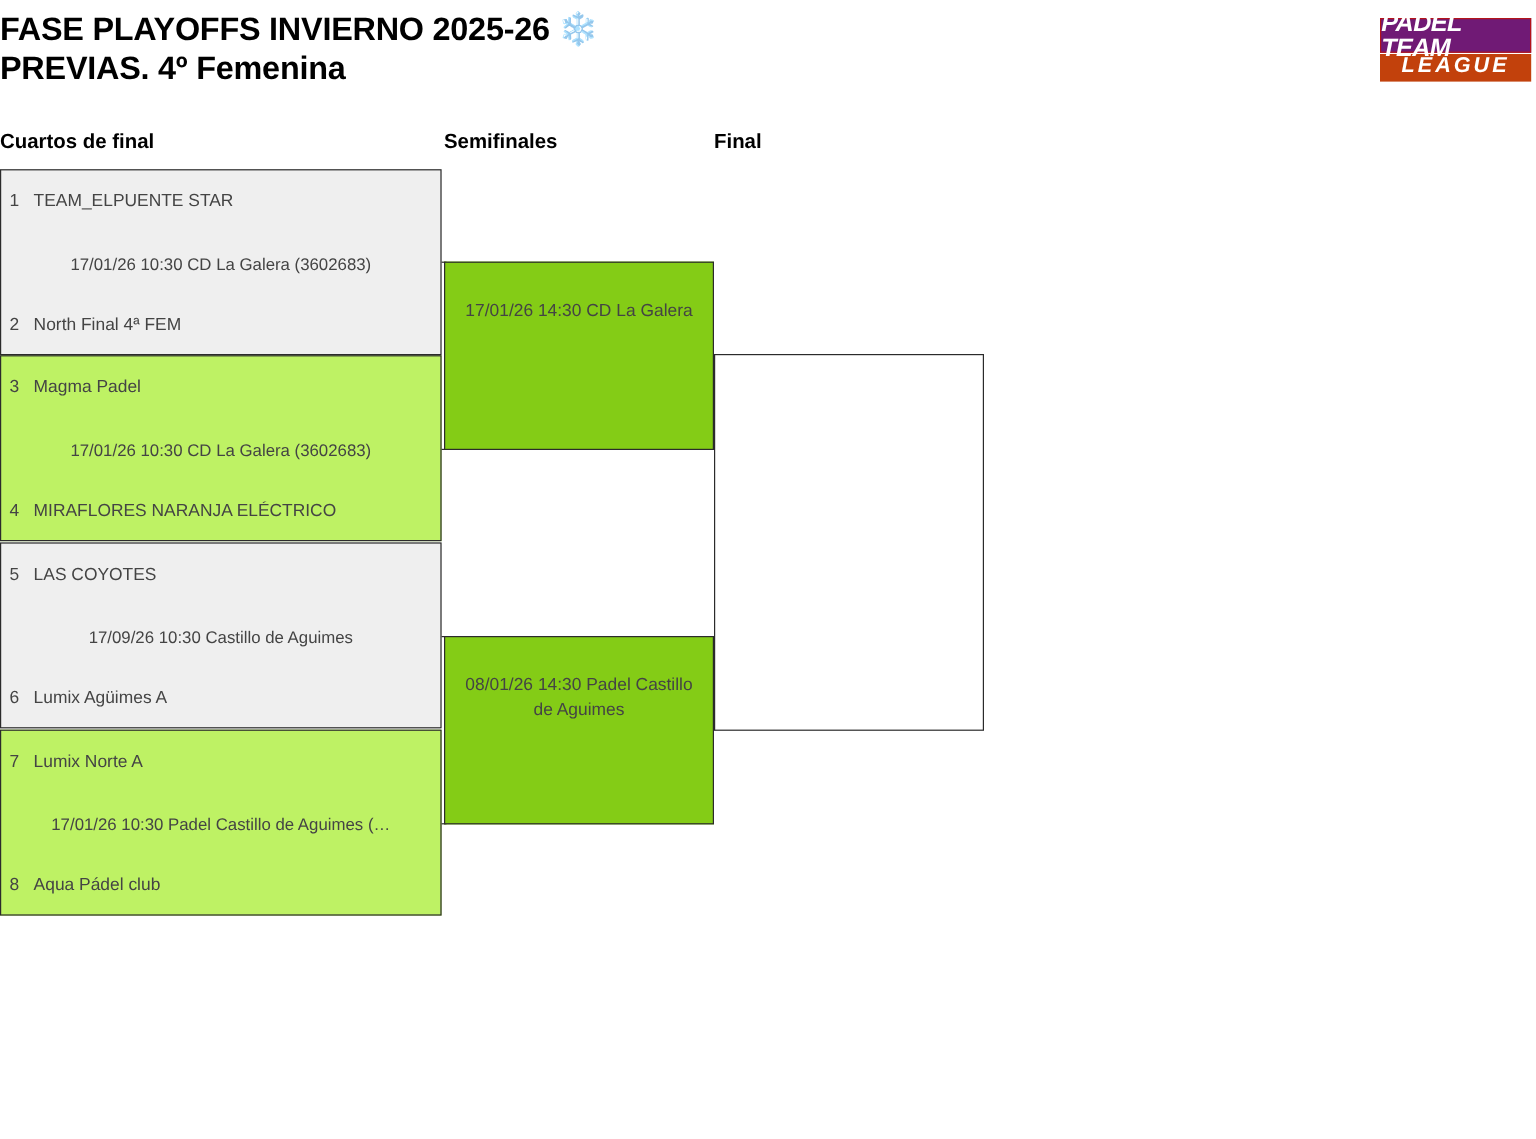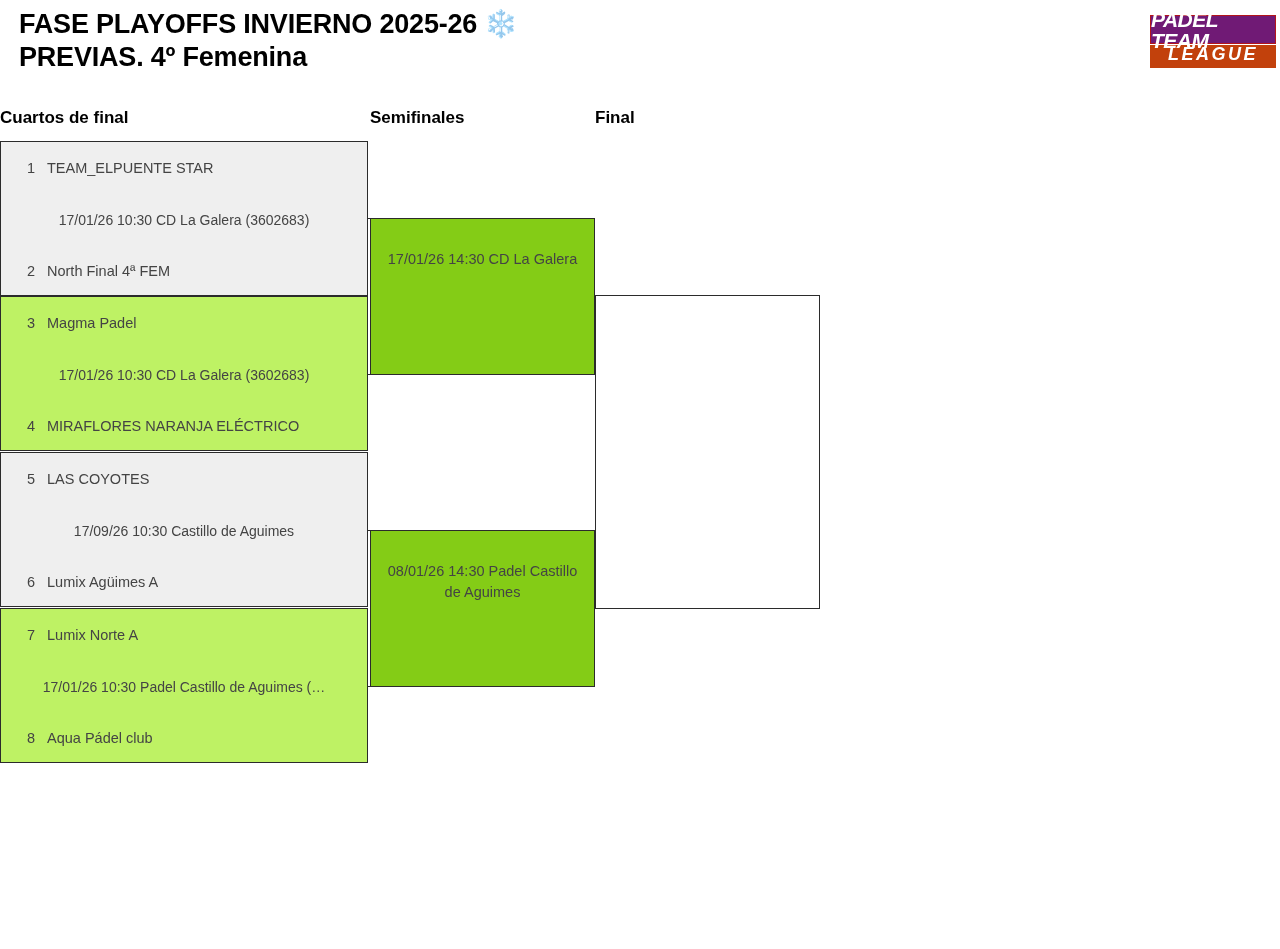--- a/index.html
+++ b/index.html
@@ -21,21 +21,20 @@
     position: absolute;
     left: 0px;
     top: 8px;
     width: 1100px;
     font-size: 27px;
     font-weight: bold;
     line-height: 33px;
     letter-spacing: -0.2px;
     color: #000000;
     white-space: pre-line;
-    padding-left: 19px;
   }
 
   
   #brand-logo {
     position: absolute;
     left: 1150px;
     top: 15px;
     width: 126px;
     height: 52px;
   }
@@ -106,21 +105,21 @@
     color: #444444;
   }
   .match-r1.shaded { background: #efefef; }
   .match-r1.plain  { background: #bef264; }
 
   .match-r1 .team {
     position: absolute;
     left: 0;
     width: 100%;
     box-sizing: border-box;
-    padding-left: 26px;
+    padding-left: 7px;
     white-space: nowrap;
     overflow: hidden;
     text-overflow: ellipsis;
   }
   .match-r1 .team .seed {
     display: inline-block;
     min-width: 14px;
     text-align: left;
   }
   .match-r1 .team .tname { margin-left: 6px; }

